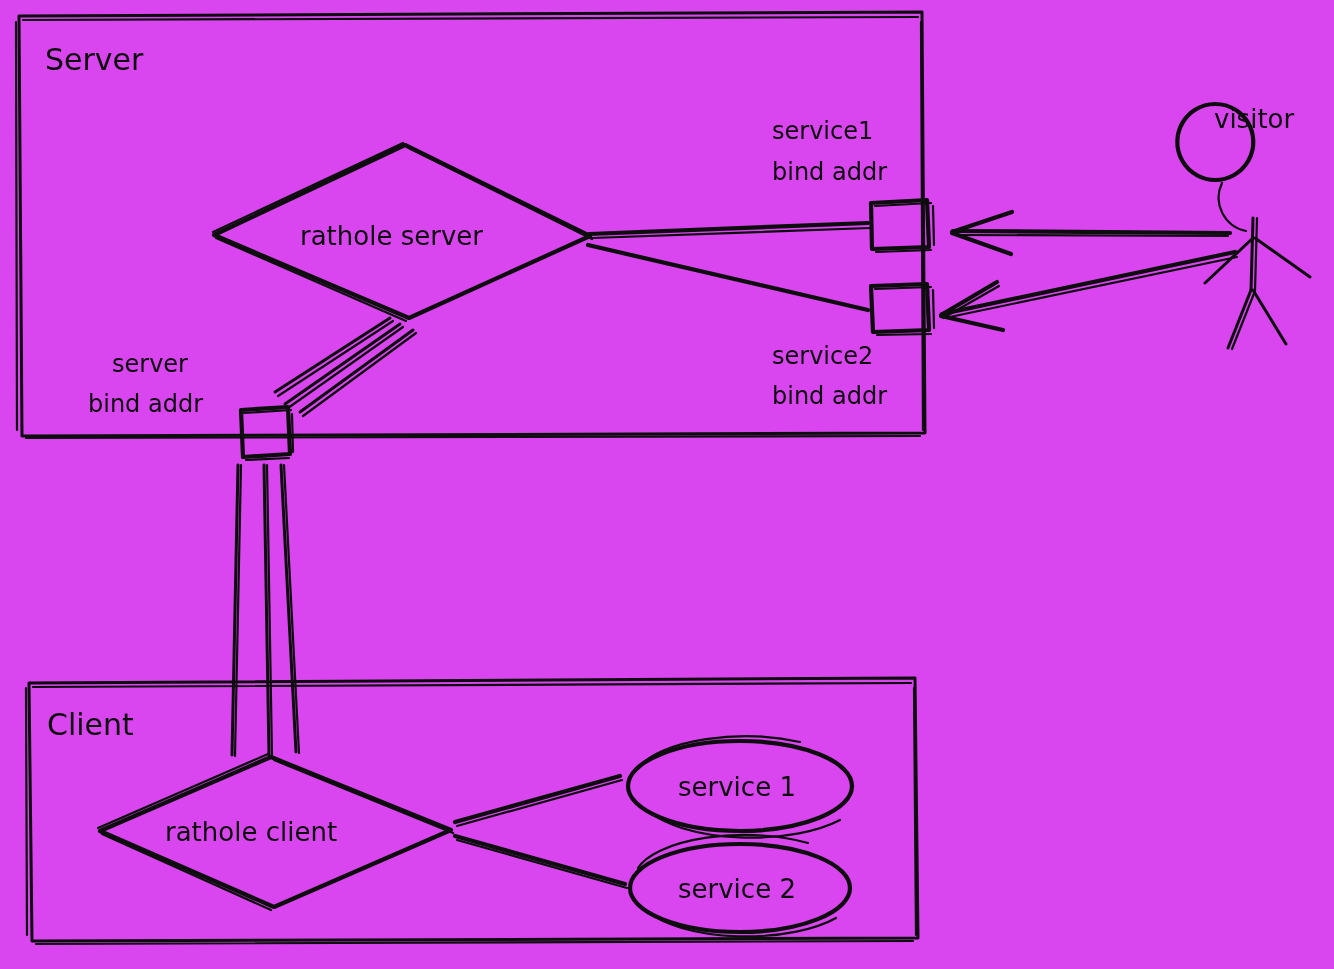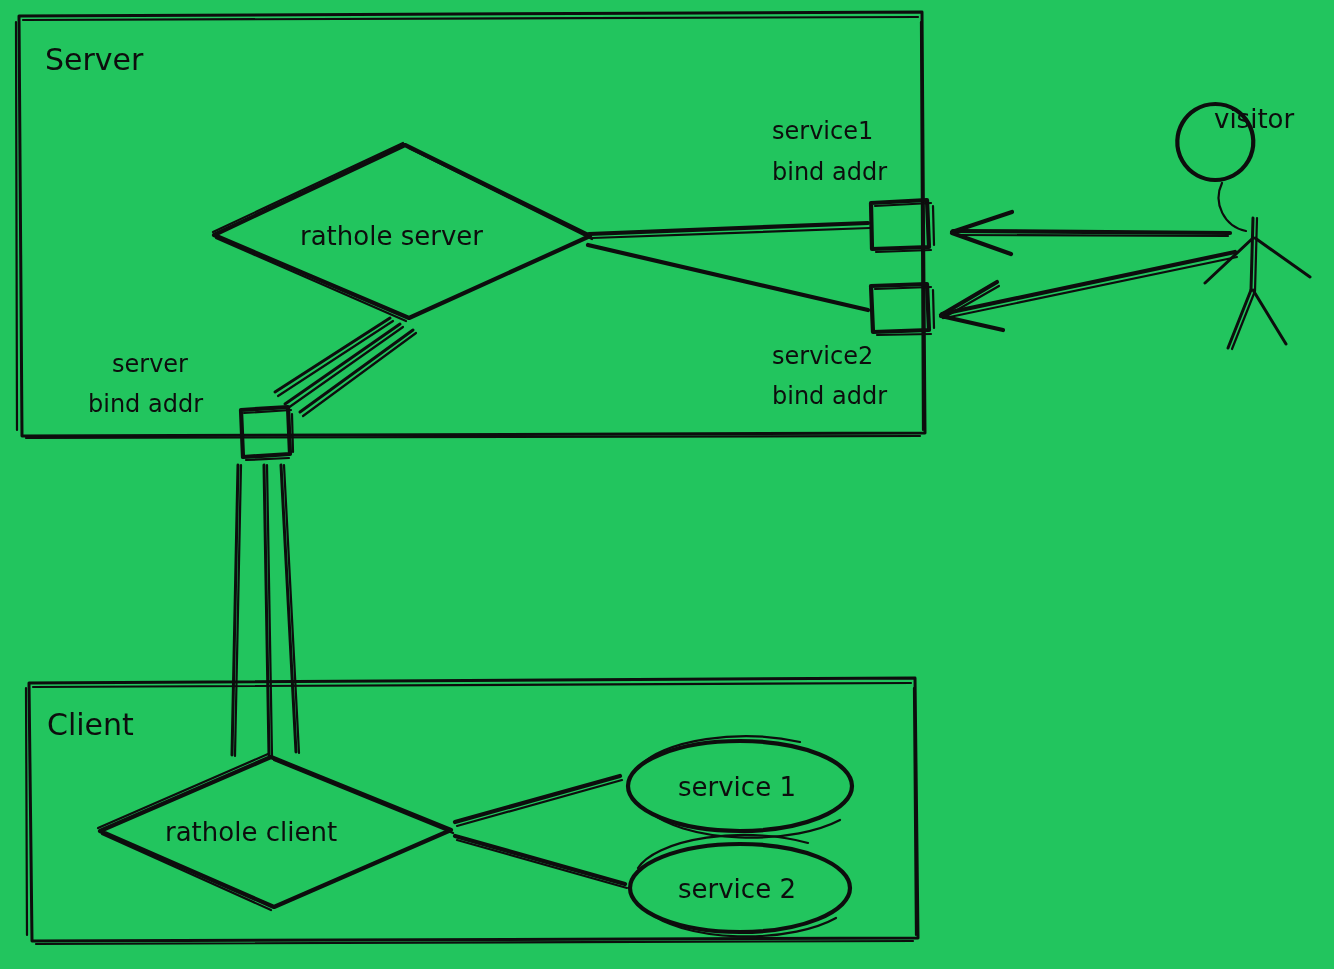--- a/index.html
+++ b/index.html
@@ -11,21 +11,21 @@
   body {
     width: 1334px;
     height: 969px;
     overflow: hidden;
     font-family: "DejaVu Sans", sans-serif;
   }
   #diagram-root {
     position: relative;
     width: 1334px;
     height: 969px;
-    background: #22c55e;
+    background: #d946ef;
   }
   svg#sketch {
     position: absolute;
     top: 0;
     left: 0;
     width: 1334px;
     height: 969px;
     display: block;
   }
   .stroke {

